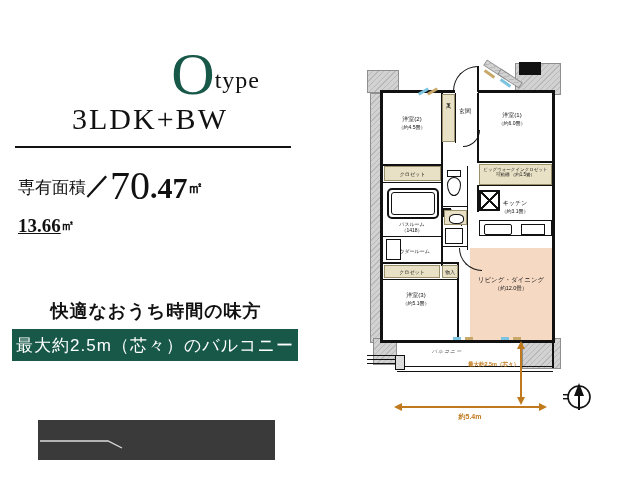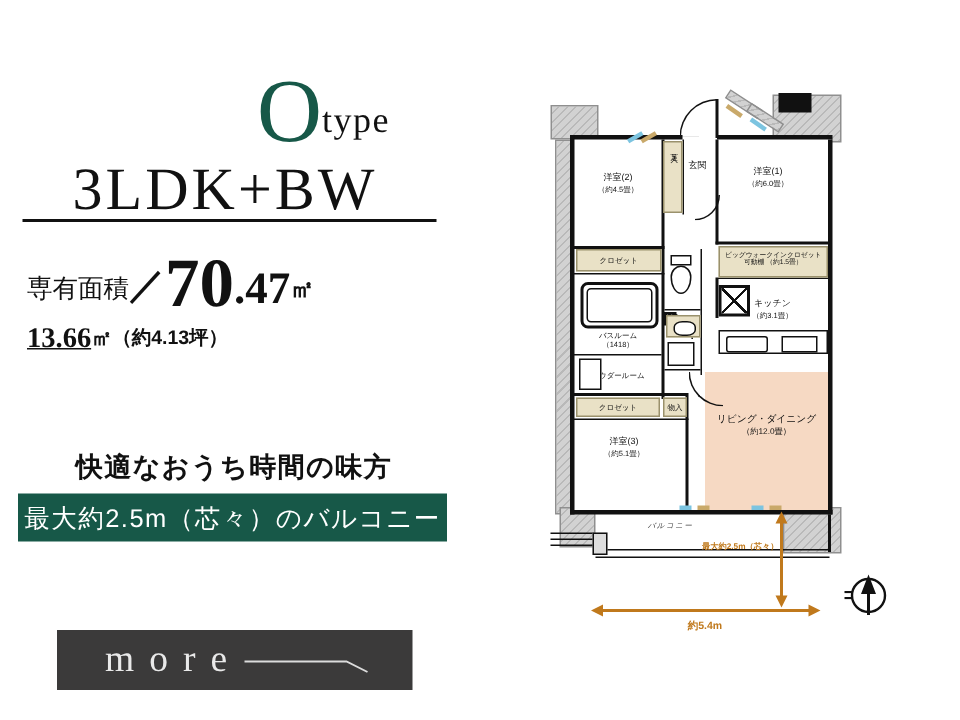--- a/index.html
+++ b/index.html
@@ -9,27 +9,27 @@
     font-family:"Liberation Sans","DejaVu Sans",sans-serif;
     color:#111;
   }
   .abs{position:absolute;}
   .serif{font-family:"Liberation Serif","DejaVu Serif",serif;}
 
   
   .type-head{left:40px;top:44px;width:220px;text-align:right;}
   .type-letter{font-size:60px;color:#175848;line-height:1;vertical-align:-6px;}
   .type-word{font-size:24px;color:#111;letter-spacing:1px;}
-  .layout-line{left:40px;top:102px;width:220px;text-align:center;font-size:40px;letter-spacing:2px;color:#111;}
+  .layout-line{left:40px;top:102px;width:220px;text-align:center;font-size:30px;letter-spacing:2px;color:#111;}
   .rule{left:15px;top:146px;width:276px;height:2px;background:#111;}
 
   .area-line{left:18px;top:168px;width:300px;display:flex;align-items:flex-end;white-space:nowrap;}
   .area-label{font-size:17px;font-weight:normal;padding-bottom:5px;}
   .area-slash{font-size:24px;font-weight:bold;padding-bottom:3px;}
-  .area-int{font-size:46px;line-height:0.9;font-weight:bold;}
+  .area-int{font-size:40px;line-height:0.9;font-weight:normal;}
   .area-frac{font-size:30px;line-height:1;font-weight:bold;padding-bottom:1px;}
   .area-unit{font-size:16px;font-weight:bold;padding-bottom:5px;}
   .area-tsubo{font-size:13px;font-weight:bold;padding-bottom:6px;}
 
   .bal-line{left:18px;top:216px;width:300px;display:flex;align-items:flex-end;white-space:nowrap;}
   .bal-label{font-size:16px;font-weight:bold;}
   .bal-value{font-size:19px;line-height:1;font-weight:bold;text-decoration:underline;}
   .bal-unit{font-size:14px;font-weight:bold;}
   .bal-tsubo{font-size:13px;font-weight:bold;padding-bottom:1px;}
 
@@ -74,28 +74,26 @@
   <span class="area-label">専有面積</span>
   <span class="area-slash">／</span>
   <span class="area-int serif">70</span>
   <span class="area-frac serif">.47</span>
   <span class="area-unit serif">㎡</span>
 </div>
 
 <div class="abs bal-line">
   <span class="bal-value serif">13.66</span>
   <span class="bal-unit serif">㎡</span>
-  <span class="bal-tsubo">（約4.13坪）</span>
 </div>
 
 <div class="abs catch">快適なおうち時間の味方</div>
 <div class="abs banner">最大約2.5m（芯々）のバルコニー</div>
 
 <div class="abs more-btn">
-  <span class="more-txt serif">more</span>
   <svg width="95" height="24" viewBox="0 0 95 24">
     <polyline points="2,13 70,13 84,20" fill="none" stroke="#dcdcdc" stroke-width="1.3"></polyline>
   </svg>
 </div>
 
 <div id="plan" class="abs">
 
   <div class="abs hatch" style="left:0;top:20px;width:32px;height:23px;"></div>
   <div class="abs hatch" style="left:3px;top:43px;width:11px;height:250px;"></div>
   <div class="abs hatch" style="left:6px;top:288px;width:24px;height:27px;"></div>

